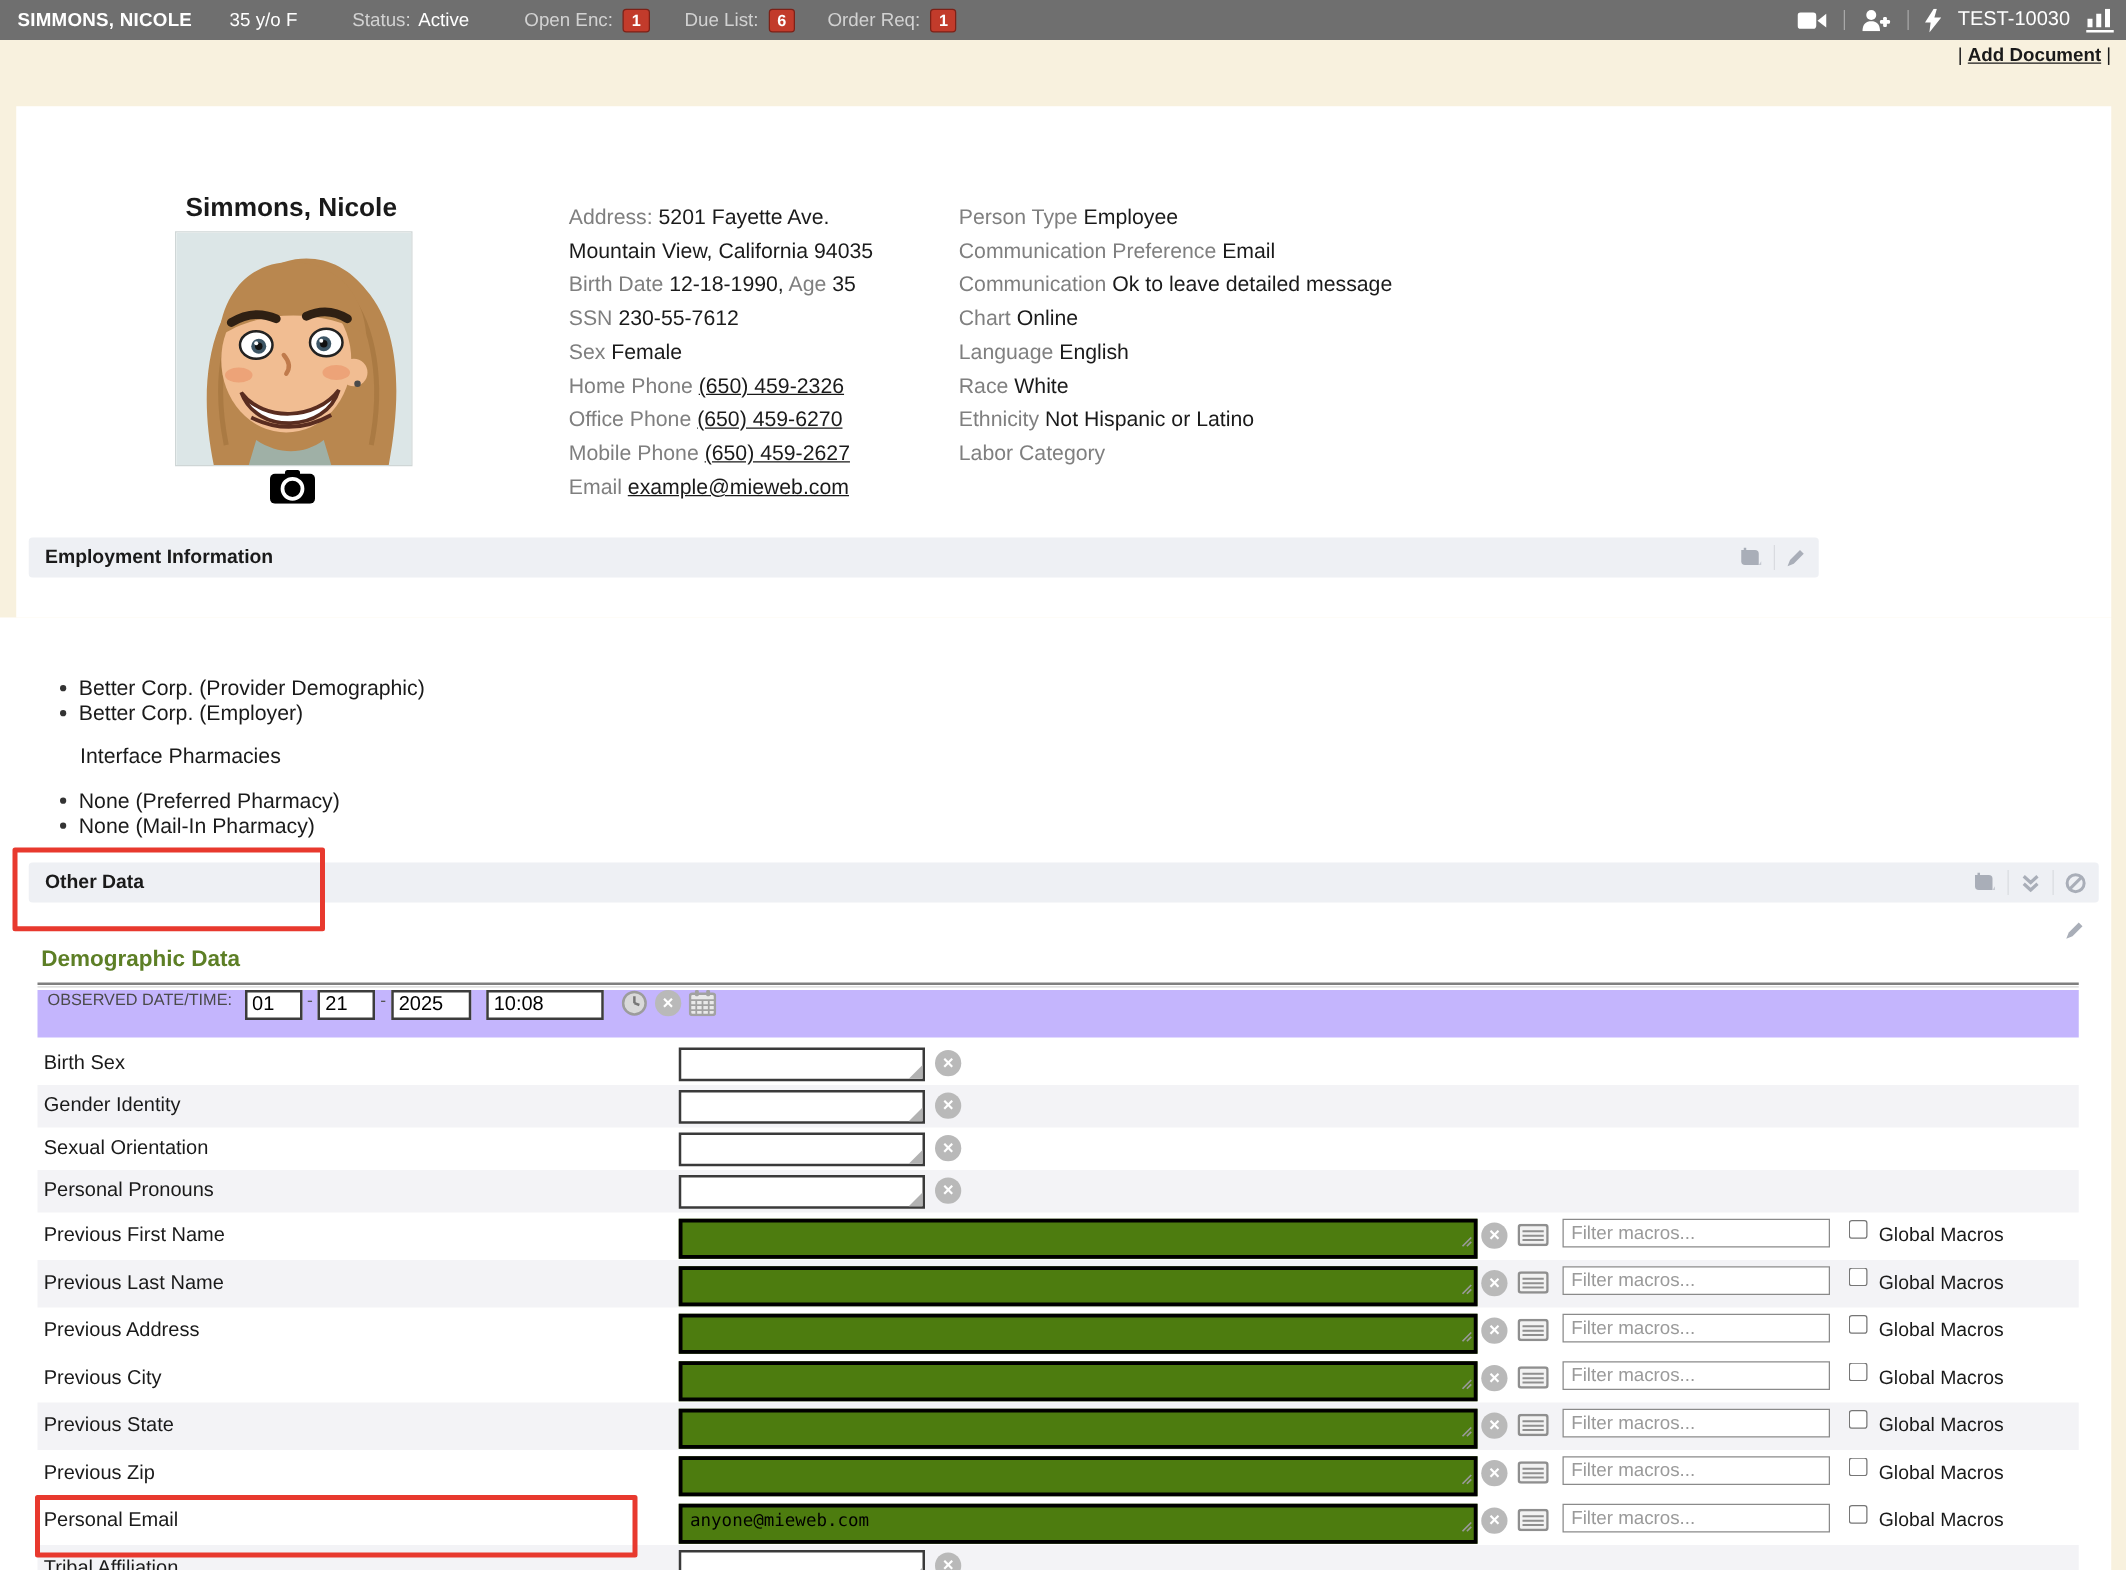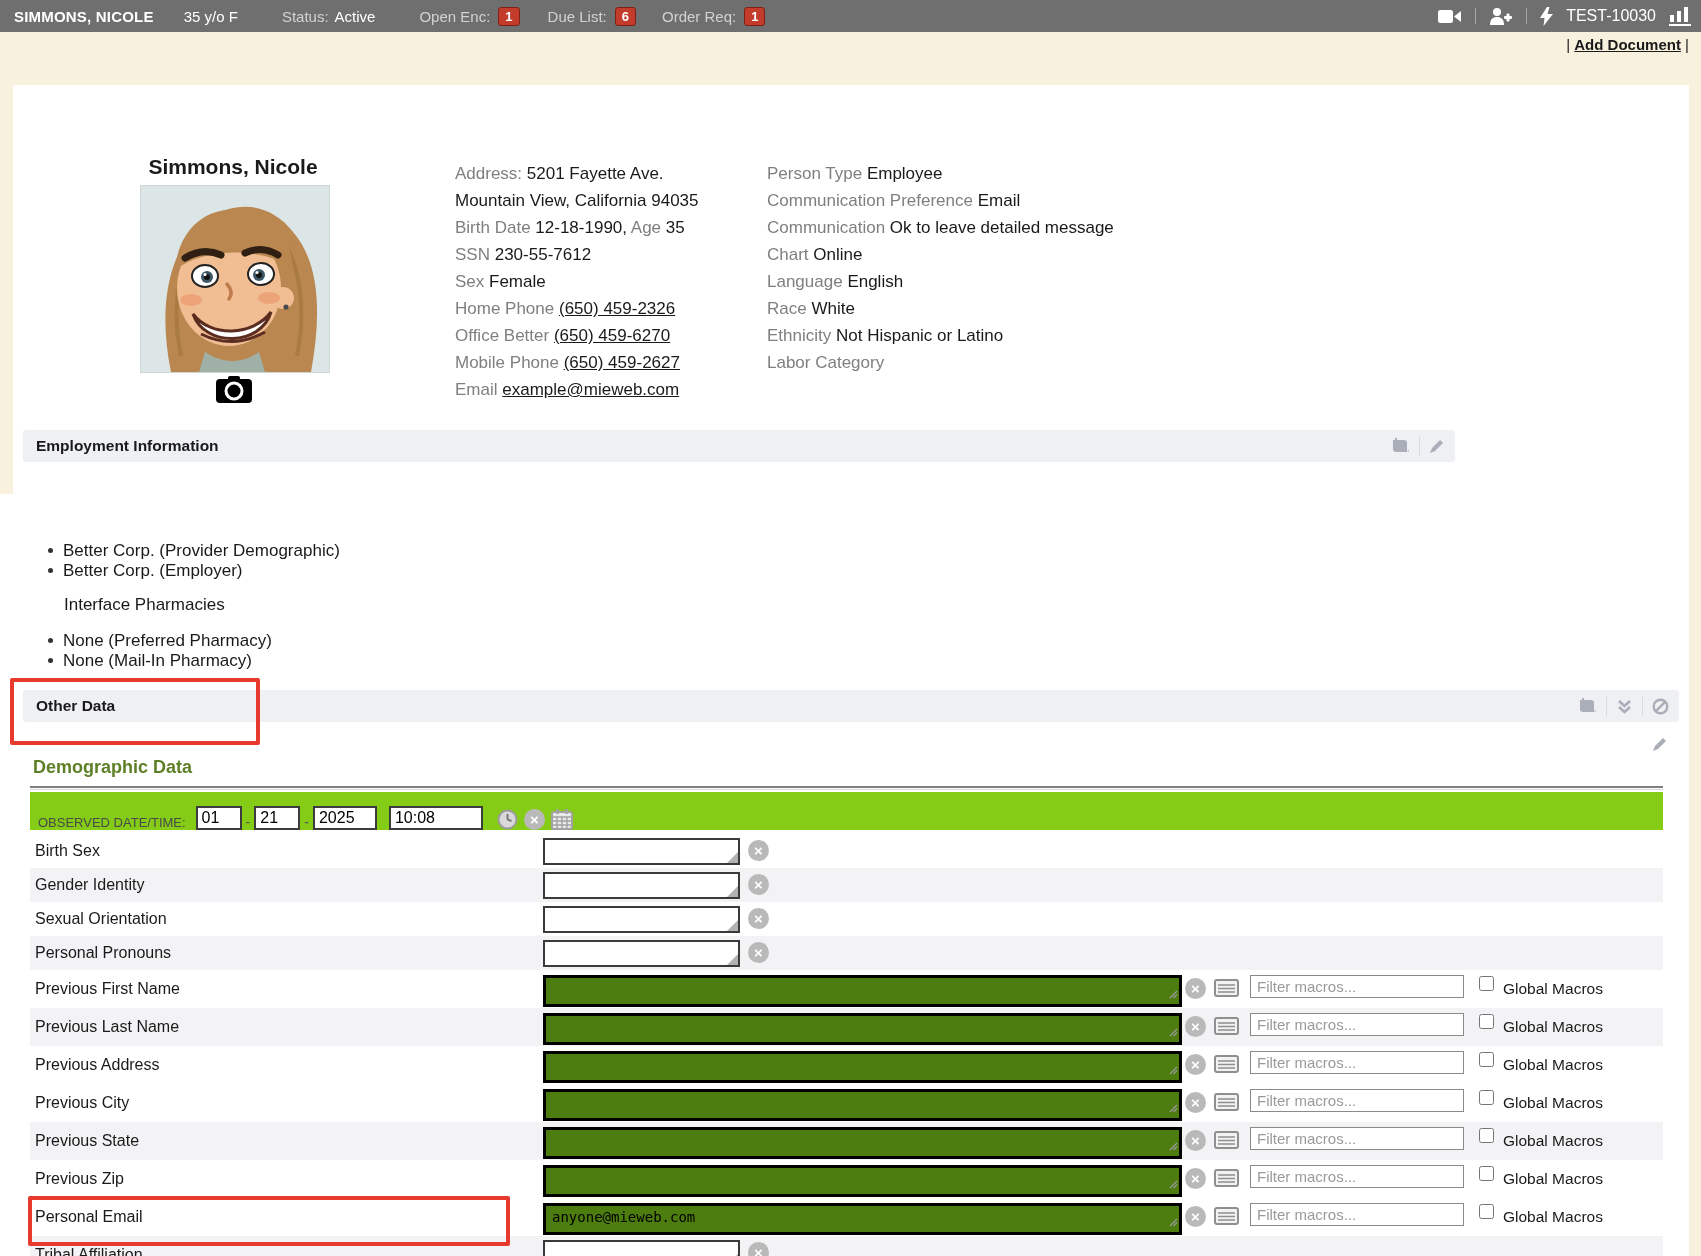--- a/index.html
+++ b/index.html
@@ -38,21 +38,21 @@
   .glbl{color:#7f7f7f;}
   .gval{color:#1a1a1a;}
   .clip-row{overflow:hidden;opacity:.78;font-size:17px;white-space:nowrap;}
   
   .blt{display:inline-block;width:5px;height:5px;border-radius:50%;background:#333;
     margin:0 10px 3px 0;vertical-align:middle;}
   .listline{font-size:17px;}
   
   .gtitle{color:#5d7f26;font-weight:bold;font-size:18px;}
   .rule{border-top:2px solid #7f7f7f;border-bottom:1px solid #d6d6d6;height:1px;}
-  .obs-row{display:flex;align-items:flex-end;background:#84cc16;}
+  .obs-row{display:flex;align-items:flex-start;background:#c4b5fd;}
   .obs-label{font-size:13px;color:#4a4a4a;margin:0 10px 0 8px;}
   .obs-input{height:20px;border:2px solid #3c3c3c;font-size:16px;padding:0 4px;
     font-family:"Liberation Sans",sans-serif;}
   .obs-dash{margin:0 4px;color:#555;font-size:14px;}
   .frow{position:absolute;left:30px;width:1633px;}
   .frow.gray{background:#f3f3f6;}
   .rl{position:absolute;left:5px;top:50%;transform:translateY(-50%);font-size:16px;white-space:nowrap;}
   .small-field{position:absolute;left:513px;top:4px;width:193px;height:23px;background:#fff;
     border:2px solid #3a3a3a;}
   .tri{position:absolute;right:0;bottom:0;width:0;height:0;border-left:11px solid transparent;
@@ -175,21 +175,21 @@
       </svg>
   </div>
 
   <div class="abs" style="left:455px;top:160px;">
     <div class="fl"><span class="glbl">Address:</span> <span class="gval">5201 Fayette Ave.</span></div>
     <div class="fl"><span class="gval">Mountain View, California 94035</span></div>
     <div class="fl"><span class="glbl">Birth Date</span> <span class="gval">12-18-1990,</span> <span class="glbl">Age</span> <span class="gval">35</span></div>
     <div class="fl"><span class="glbl">SSN</span> <span class="gval">230-55-7612</span></div>
     <div class="fl"><span class="glbl">Sex</span> <span class="gval">Female</span></div>
     <div class="fl"><span class="glbl">Home Phone</span> <span class="lnk">(650) 459-2326</span></div>
-    <div class="fl"><span class="glbl">Office Better</span> <span class="lnk">(650) 459-6270</span></div>
+    <div class="fl"><span class="glbl">Office Phone</span> <span class="lnk">(650) 459-6270</span></div>
     <div class="fl"><span class="glbl">Mobile Phone</span> <span class="lnk">(650) 459-2627</span></div>
     <div class="fl"><span class="glbl">Email</span> <span class="lnk">example@mieweb.com</span></div>
   </div>
 
   <div class="abs" style="left:767px;top:160px;">
     <div class="fl"><span class="glbl">Person Type</span> <span class="gval">Employee</span></div>
     <div class="fl"><span class="glbl">Communication Preference</span> <span class="gval">Email</span></div>
     <div class="fl"><span class="glbl">Communication</span> <span class="gval">Ok to leave detailed message</span></div>
     <div class="fl"><span class="glbl">Chart</span> <span class="gval">Online</span></div>
     <div class="fl"><span class="glbl">Language</span> <span class="gval">English</span></div>

